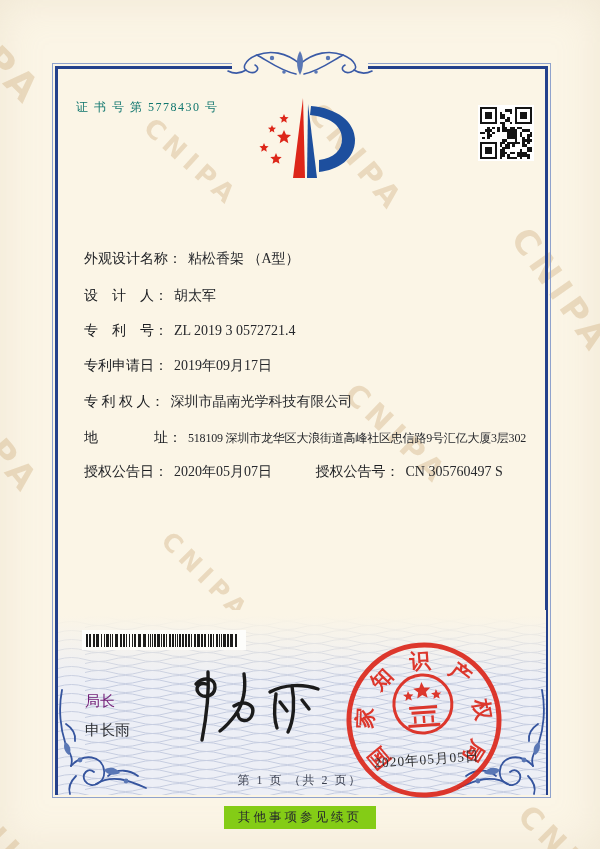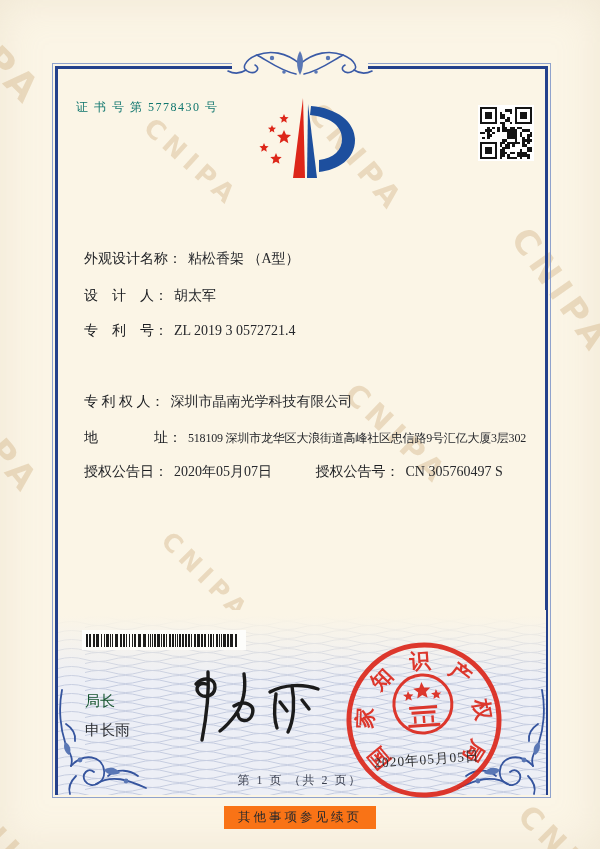--- a/index.html
+++ b/index.html
@@ -38,36 +38,36 @@
   .band{position:absolute;left:58px;top:610px;width:488px;height:185px;z-index:2;}
   .band-fade{position:absolute;left:58px;top:610px;width:488px;height:70px;z-index:2;
              background:linear-gradient(to bottom,#fbf5e6 8%,rgba(251,245,230,0));}
   
   .barcode-wrap{position:absolute;left:82px;top:630px;width:164px;height:20px;
                 background:#fdfdfb;display:flex;align-items:center;padding:0 4px;
                 box-sizing:border-box;z-index:3;}
   .barcode{display:flex;height:13px;}
   .barcode div{height:13px;background:#1c1c1c;}
   
-  .bureau-title{position:absolute;left:85px;top:692px;font-size:15px;color:#14532d;
+  .bureau-title{position:absolute;left:85px;top:692px;font-size:15px;color:#701a75;
                 font-family:"Liberation Sans", sans-serif;z-index:4;}
   .bureau-name{position:absolute;left:85px;top:721px;font-size:15px;color:#2d2f33;
                font-family:"Liberation Sans", sans-serif;z-index:4;}
   .signature{position:absolute;left:178px;top:662px;z-index:4;}
   
   .seal{position:absolute;left:342px;top:638px;z-index:5;opacity:.93;}
   .seal-char{font-size:21px;font-weight:bold;fill:#dc2a1e;text-anchor:middle;
              dominant-baseline:central;font-family:"Liberation Serif", serif;}
   .seal-date{font-size:13.5px;fill:#1d1d1d;text-anchor:middle;letter-spacing:1px;
              font-family:"Liberation Serif", serif;}
   
   .page-info{position:absolute;left:0;right:0;top:772px;text-align:center;
              font-size:12px;color:#3a3f4e;letter-spacing:2px;z-index:4;}
   .cont-note{position:absolute;left:0;right:0;top:806px;text-align:center;z-index:4;}
-  .cont-note span{display:inline-block;background:#f97316;padding:3px 14px;
+  .cont-note span{display:inline-block;background:#84cc16;padding:3px 14px;
                   font-size:12.5px;color:#26282c;letter-spacing:3px;}
   .flourish{position:absolute;z-index:3;}
   .ornament{position:absolute;left:226px;top:44px;z-index:4;}
 </style>
 </head>
 <body>
 
 <div class="page">
 
   <span class="wm" style="left:-60px;top:-28px;font-size:38px;transform:rotate(45deg);">CNIPA</span>
@@ -260,20 +260,23 @@
 
   <div class="row" style="top:250px">
     <span class="lbl">外观设计名称：</span><span class="val">粘松香架 （A型）</span>
   </div>
   <div class="row" style="top:287px">
     <span class="lbl">设　计　人：</span><span class="val">胡太军</span>
   </div>
   <div class="row" style="top:322px">
     <span class="lbl">专　利　号：</span><span class="val">ZL 2019 3 0572721.4</span>
   </div>
+  <div class="row" style="top:357px">
+    <span class="lbl">专利申请日：</span><span class="val">2019年09月17日</span>
+  </div>
   <div class="row" style="top:393px">
     <span class="lbl">专 利 权 人：</span><span class="val">深圳市晶南光学科技有限公司</span>
   </div>
   <div class="row" style="top:429px">
     <span class="lbl">地　　　　址：</span><span class="val val-addr">518109 深圳市龙华区大浪街道高峰社区忠信路9号汇亿大厦3层302</span>
   </div>
   <div class="row" style="top:463px">
     <span class="grant-group" style="width:228px">
       <span class="lbl">授权公告日：</span><span class="val">2020年05月07日</span>
     </span>

